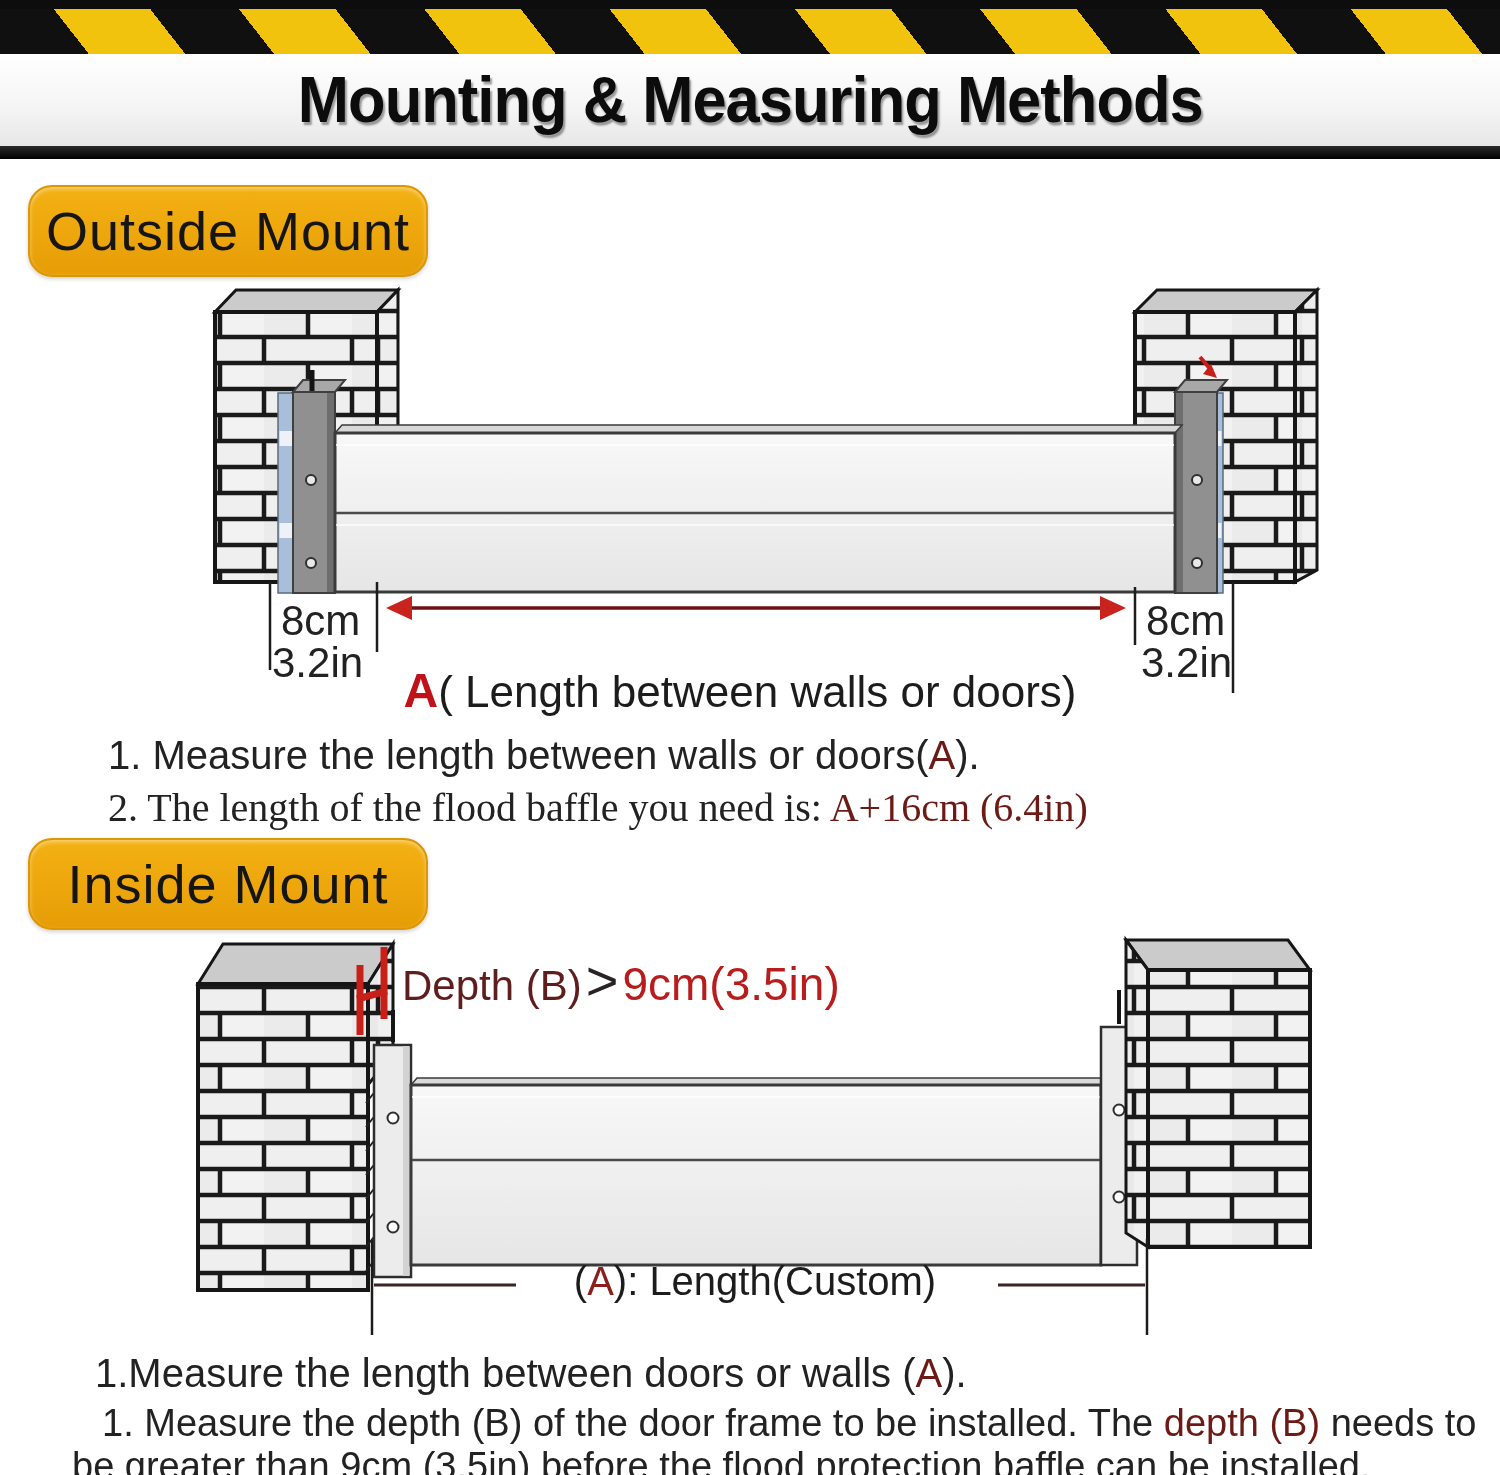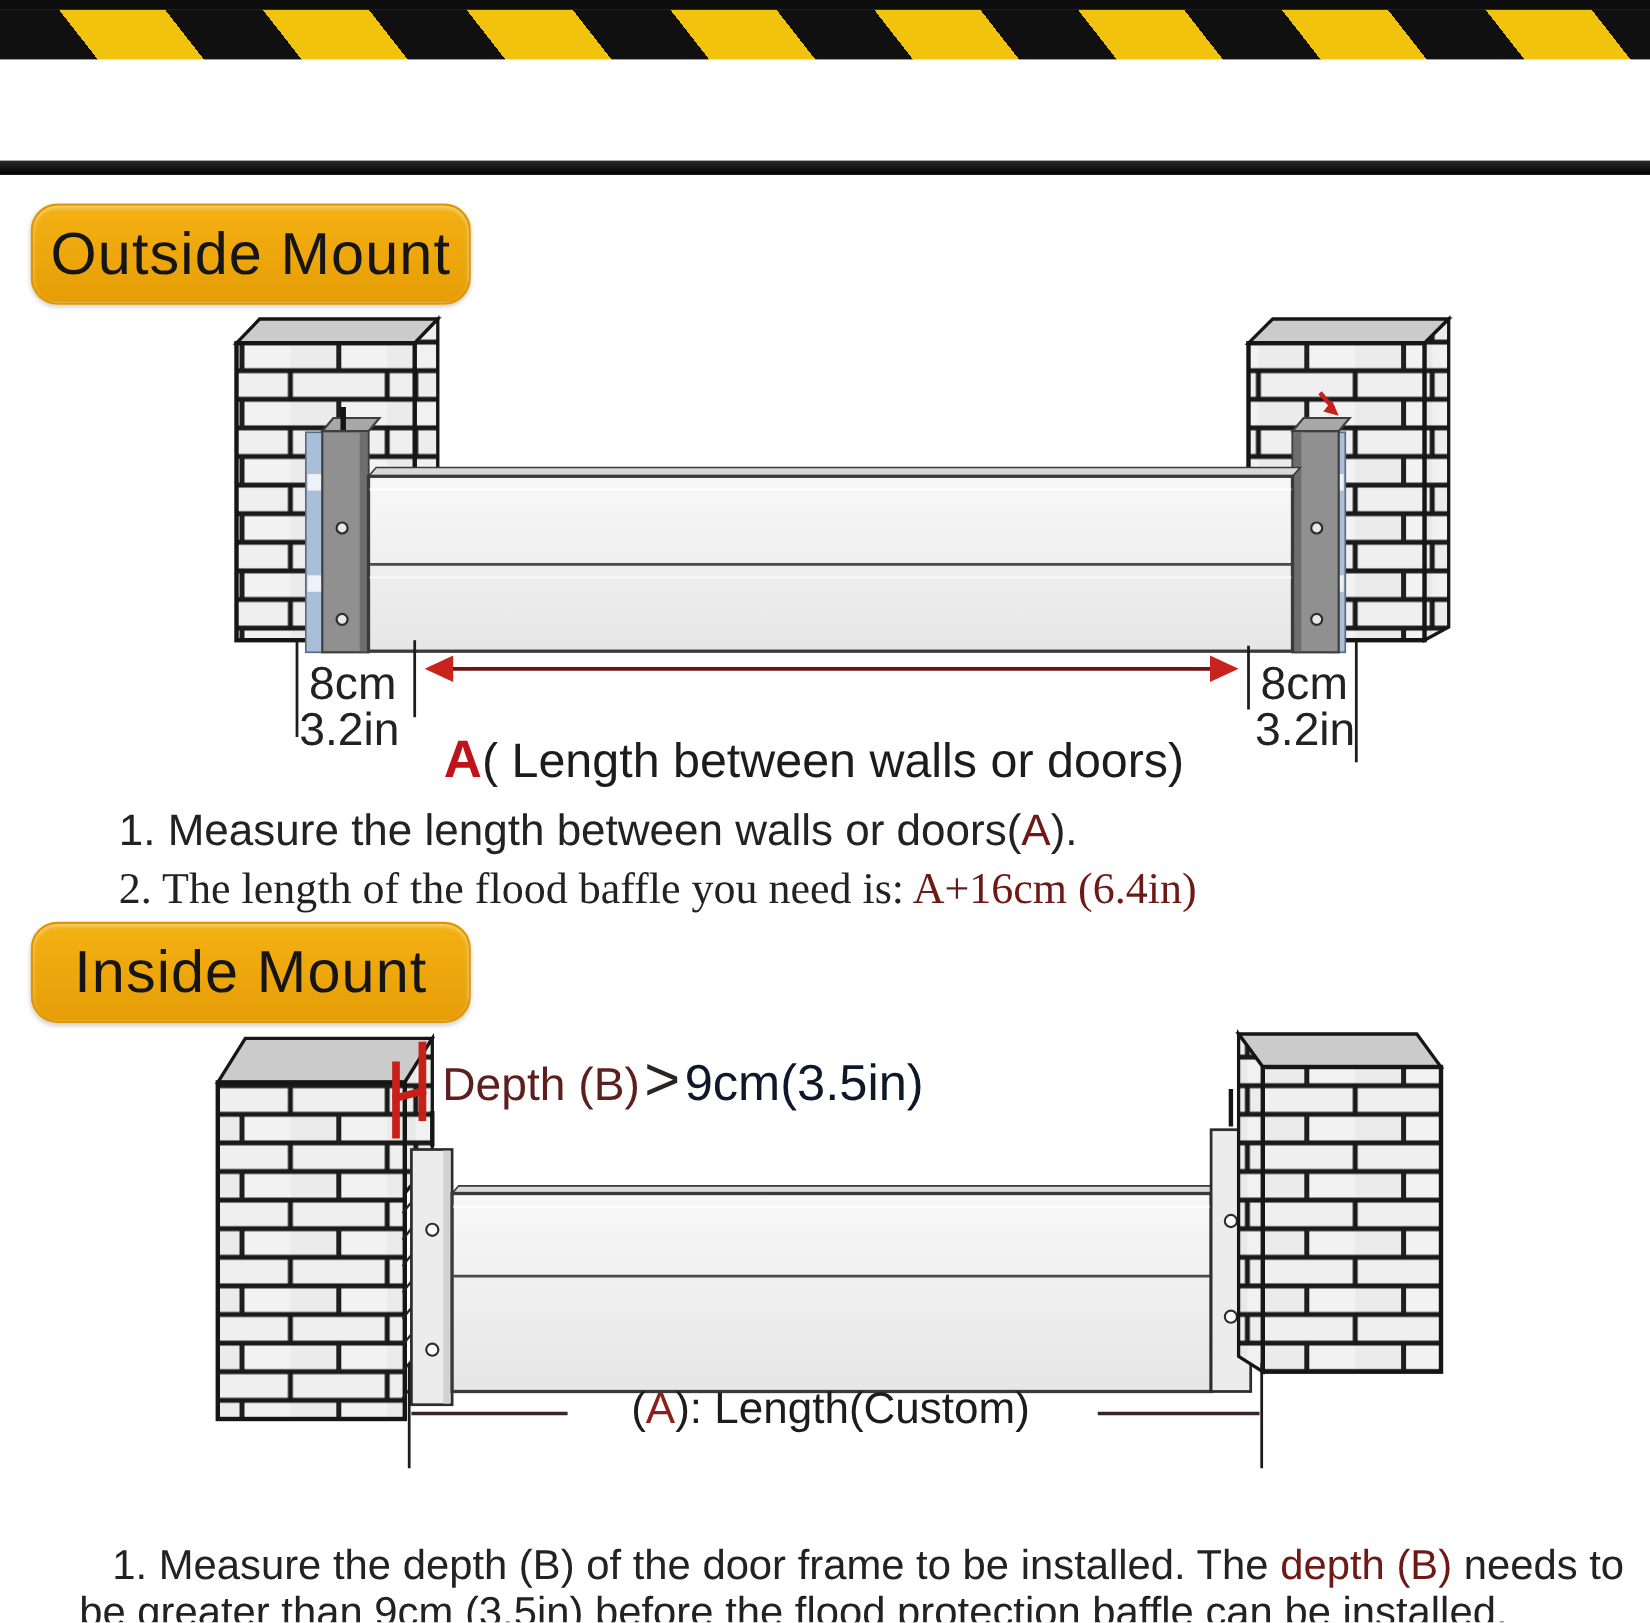--- a/index.html
+++ b/index.html
@@ -36,33 +36,36 @@
   
   .ovl{position:absolute;white-space:nowrap;}
   .dim{font-size:42px;color:#222222;}
   .a-label{left:390px;top:629px;width:700px;text-align:center;font-size:44px;color:#1c1c1c;margin-top:34px;}
   .a-accent{color:#c0121a;font-weight:800;font-size:48px;}
   .step{font-size:40px;color:#222222;}
   .dred{color:#6d1a16;}
   .depth-label{left:402px;top:948px;display:flex;align-items:baseline;}
   .depth-name{font-size:42px;color:#5e1e1e;}
   .depth-gt{font-size:56px;color:#2a2323;padding:0 4px;}
-  .depth-val{font-size:46px;color:#0f172a;}
+  .depth-val{font-size:46px;color:#b91c1c;}
   .inside-span{left:520px;top:1259px;width:470px;text-align:center;font-size:40px;color:#1c1c1c;}
   .inside-a{color:#8b1f1c;}
   #in-step2{white-space:normal;text-indent:30px;line-height:1.13;font-size:38px;}
 </style>
 </head>
 <body>
 
 <div id="page">
 
   <div class="banner">
     <div class="banner-topline"></div>
     <div class="banner-stripes"></div>
+    <div class="banner-titleband">
+      <div class="banner-title">Mounting &amp; Measuring Methods</div>
+    </div>
     <div class="banner-bottomline"></div>
   </div>
 
   <div class="badge" id="badge-inside">
     <span>Inside Mount</span>
   </div>
   <div class="badge" id="badge-outside">
     <span>Outside Mount</span>
   </div>
 
@@ -217,17 +220,20 @@
   </svg>
 
   <div class="ovl depth-label">
     <span class="depth-name">Depth (B) </span>
     <span class="depth-gt">&gt;</span>
     <span class="depth-val">9cm(3.5in)</span>
   </div>
   <div class="ovl inside-span">
     <span>(</span><span class="inside-a">A</span><span>): Length(Custom)</span>
   </div>
+  <div class="ovl step" style="left:95px;top:1351px;">
+    <span>1.Measure the length between doors or walls (</span><span class="dred">A</span><span>).</span>
+  </div>
   <div class="ovl step" id="in-step2" style="left:72px;top:1402px;width:1410px;">
     <span>1. Measure the depth (B) of the door frame to be installed. The </span><span class="dred">depth (B)</span><span> needs to be greater than 9cm (3.5in) before the flood protection baffle can be installed.</span>
   </div>
 
 </div>
 
 </body></html>

